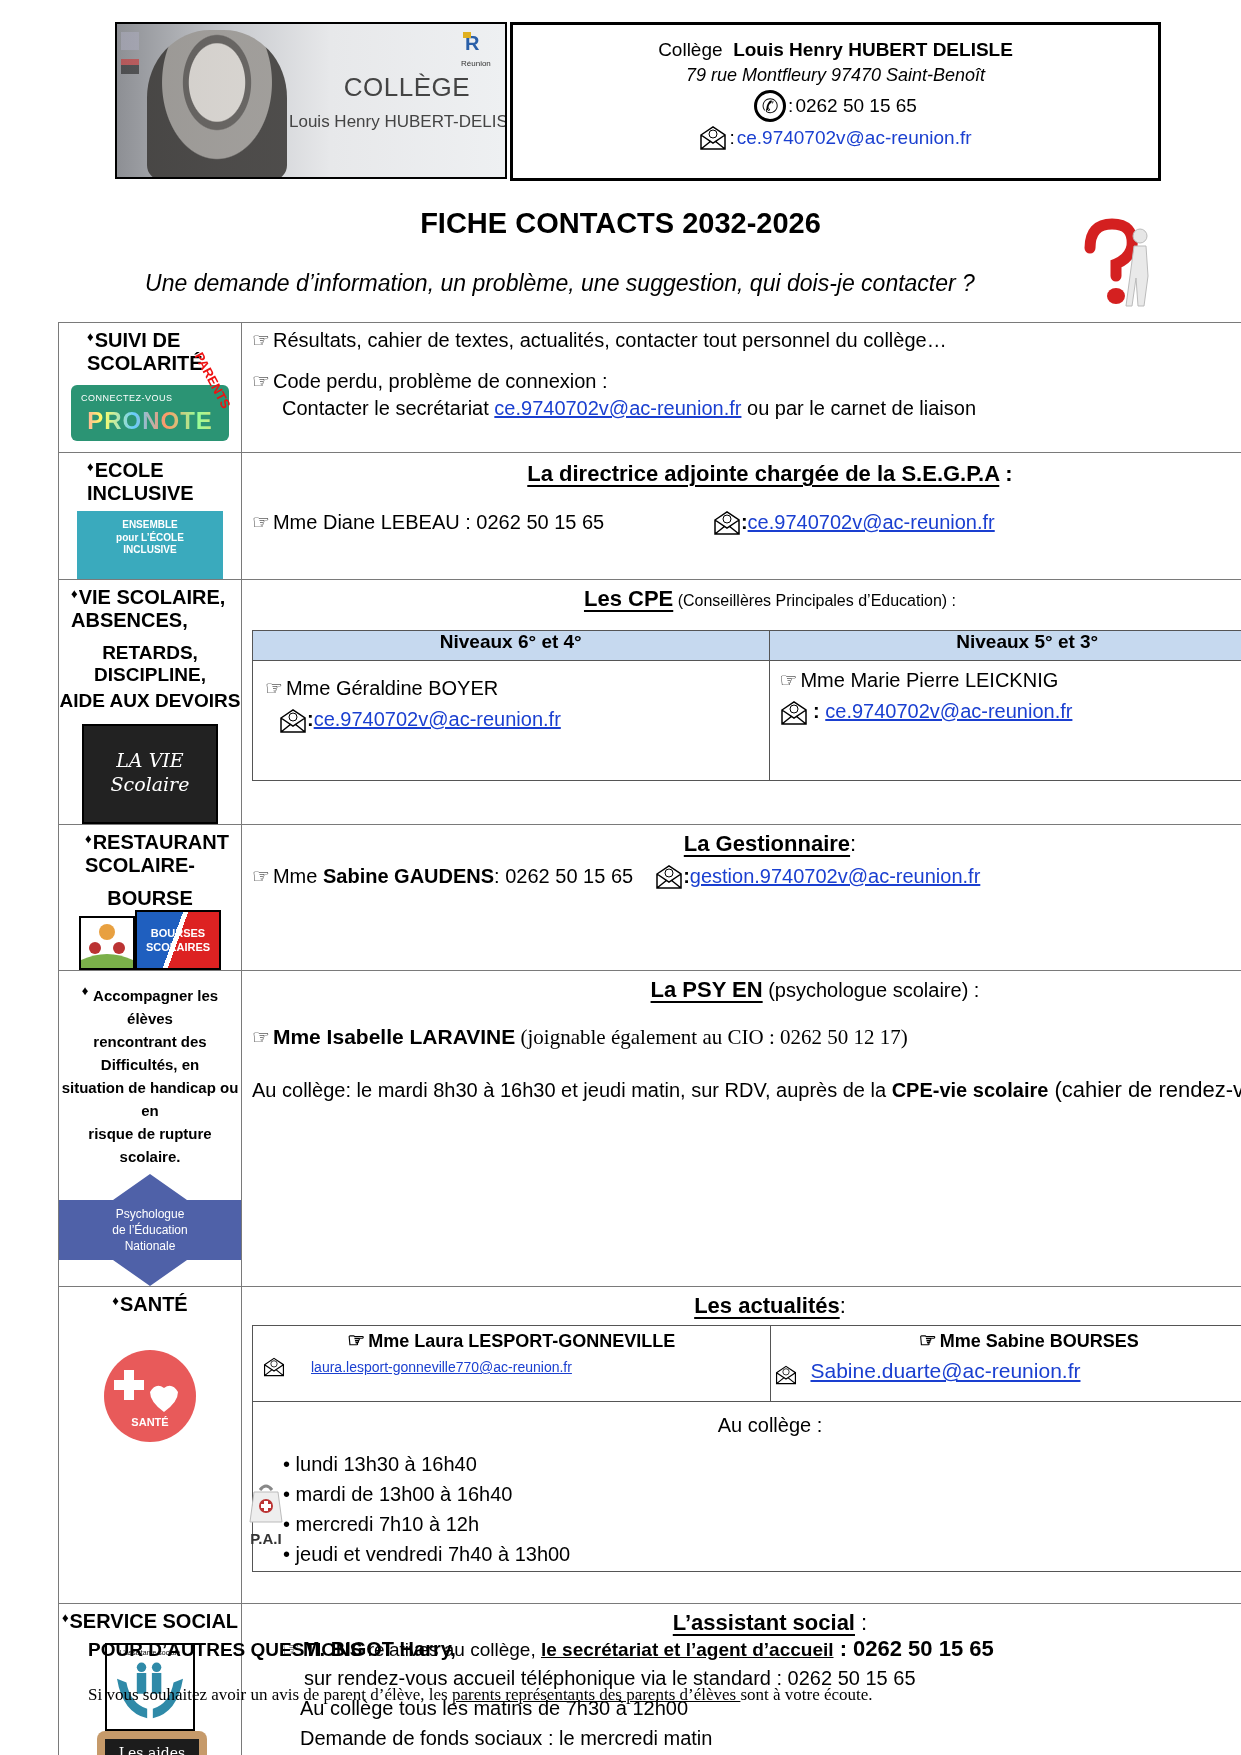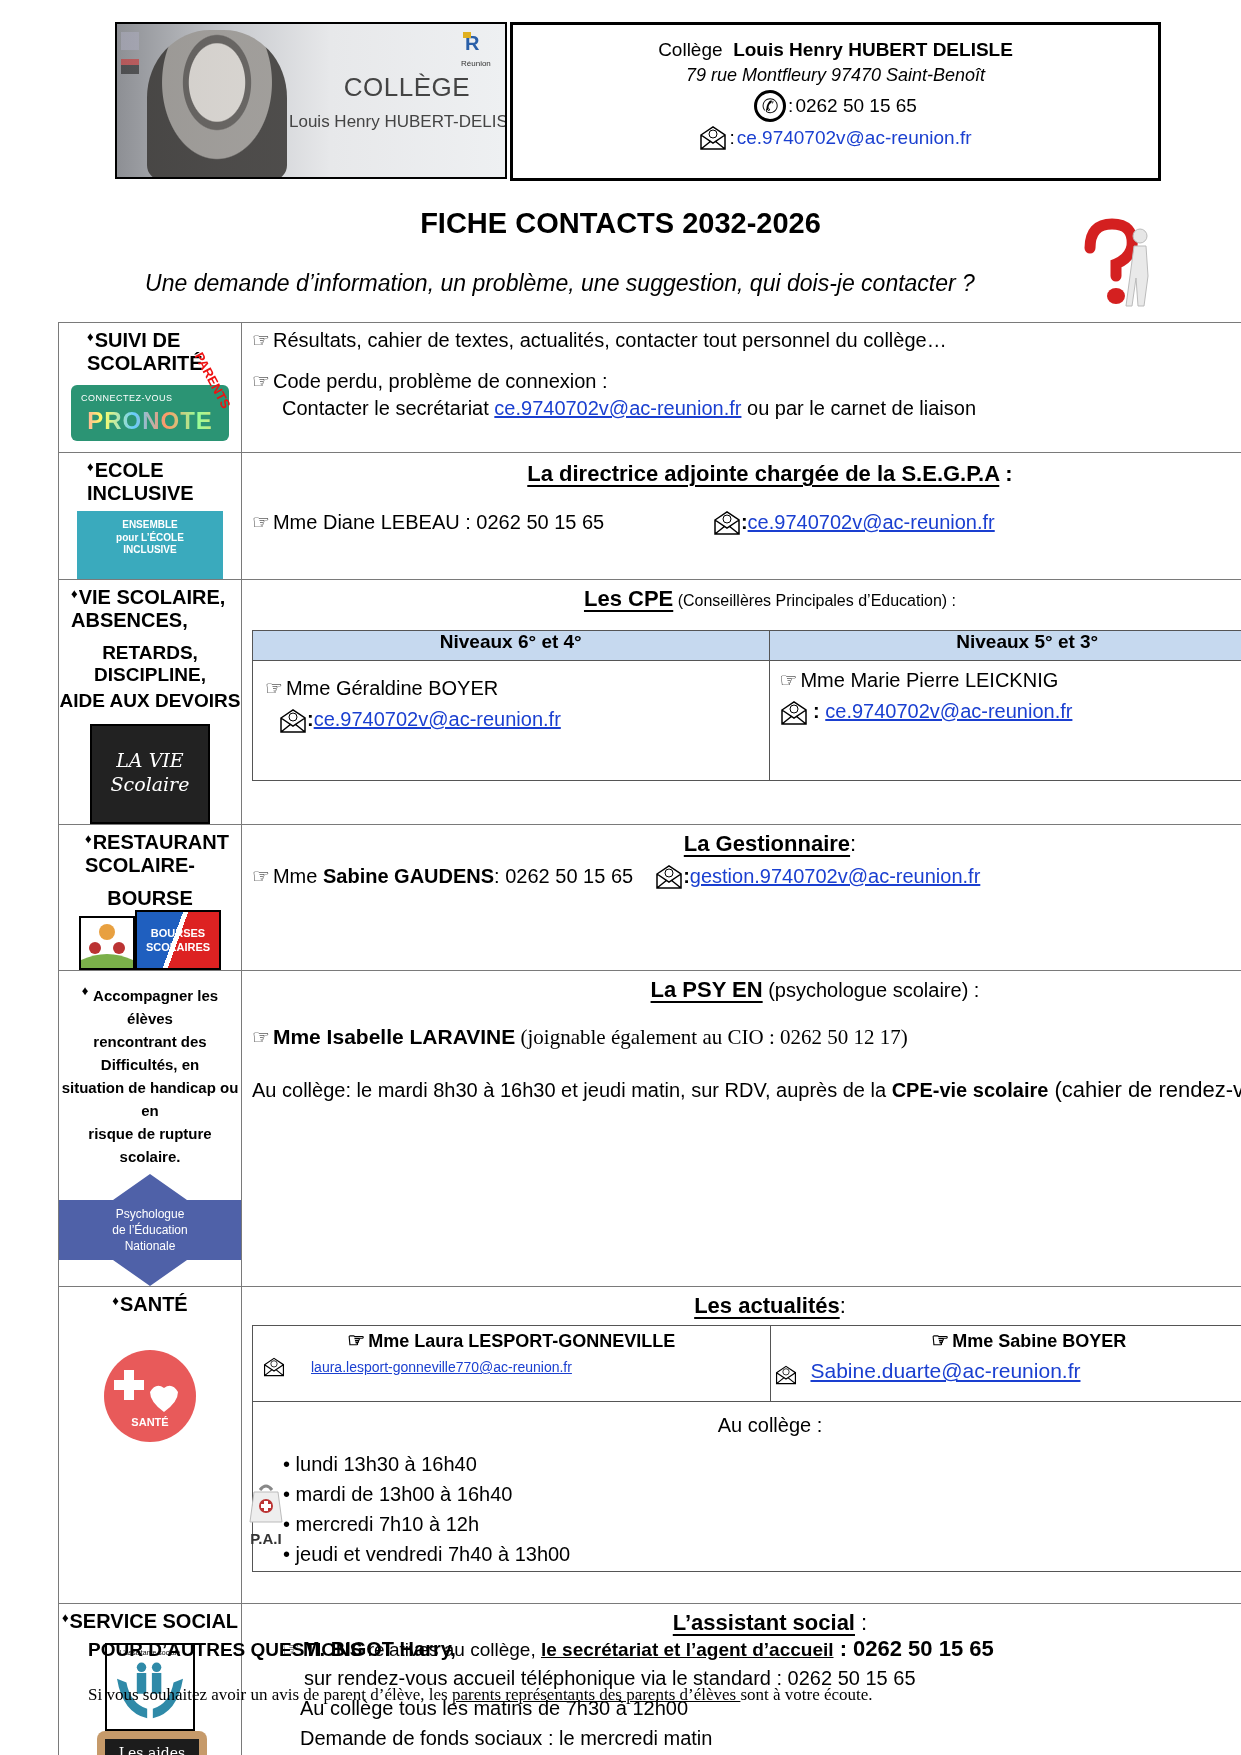--- a/index.html
+++ b/index.html
@@ -56,21 +56,21 @@
   .inner td { border:1.5px solid #555 !important; }
 
   .pronote { width:158px; height:56px; margin:10px auto 0; background:#2b9474; border-radius:6px; position:relative; color:#fff; }
   .pronote .c { position:absolute; top:8px; left:10px; font-size:9px; letter-spacing:.5px; }
   .pronote .p { position:absolute; top:22px; left:0; width:100%; text-align:center; font-size:24px; font-weight:bold; letter-spacing:1px;
       background:linear-gradient(90deg,#f6c,#ff6,#6cf,#f96,#9f9,#fc6); -webkit-background-clip:text; color:transparent; }
   .pronote .par { position:absolute; right:-14px; top:-12px; transform:rotate(62deg); color:#e11; font-weight:bold; font-size:13px; }
 
   .ecole { width:146px; height:68px; margin:6px auto 0; background:#3aaabd; color:#fff; font-size:10px; font-weight:bold; text-align:center; padding-top:8px; box-sizing:border-box; line-height:1.25; }
 
-  .vie { width:120px; height:100px; margin:12px auto 0; background:#222; border:2px solid #000; color:#fff; font-family:"DejaVu Serif",serif; font-style:italic; font-size:19px; text-align:center; line-height:24px; padding-top:22px; box-sizing:border-box; transform:rotate(0deg); }
+  .vie { width:136px; height:100px; margin:12px auto 0; background:#222; border:2px solid #000; color:#fff; font-family:"DejaVu Serif",serif; font-style:italic; font-size:19px; text-align:center; line-height:24px; padding-top:22px; box-sizing:border-box; transform:rotate(0deg); }
 
   .resto { width:52px; height:50px; border:2px solid #000; background:#fff; display:inline-block; position:relative; }
   .bourse { width:86px; height:60px; border:2px solid #000; background:linear-gradient(110deg,#1f5fbf 0 45%,#fff 45% 50%,#d22 50% 100%); display:inline-block; color:#fff; font-weight:bold; font-size:11px; text-align:center; padding-top:14px; box-sizing:border-box; line-height:14px; }
 
   .psy { width:182px; height:112px; margin:6px auto 0; position:relative; }
   .sante { width:92px; height:92px; border-radius:50%; background:#e85a5a; margin:34px auto 0; position:relative; color:#fff; font-weight:bold; font-size:11px; }
   .pai { position:absolute; }
 
   .sociale { display:inline-block; width:86px; height:84px; border:2px solid #000; background:#fff; font-size:7px; position:relative; vertical-align:top; }
   .aides { display:inline-block; width:110px; height:84px; background:#c69a6a; border-radius:8px; position:relative; vertical-align:top; margin-left:4px; }
@@ -309,21 +309,21 @@
             <div style="text-align:center;font-size:18px;font-weight:bold"><span class="hand">☞</span><span>Mme Laura LESPORT-GONNEVILLE</span></div>
             <div style="display:flex;align-items:center;margin-top:4px;padding-left:10px">
               <span class="mail-ic" style="width:22px;height:22px"><svg viewBox="0 0 28 26">
                         <path d="M2 10 L14 2 L26 10 L26 24 L2 24 Z M2 10 L14 18 L26 10 M2 24 L12 16 M26 24 L16 16" fill="#fff" stroke="#000" stroke-width="1.5"></path>
                         <circle cx="14" cy="9" r="4" fill="none" stroke="#000" stroke-width="1"></circle>
                       </svg></span>
               <a class="link" style="margin-left:26px;font-size:14px">laura.lesport-gonneville770@ac-reunion.fr</a>
             </div>
           </td>
           <td style="vertical-align:top;padding-top:2px">
-            <div style="text-align:center;font-size:18px;font-weight:bold"><span class="hand">☞</span><span>Mme Sabine BOYER</span></div>
+            <div style="text-align:center;font-size:18px;font-weight:bold"><span class="hand">☞</span><span>Mme Sabine BOURSES</span></div>
             <div style="display:flex;align-items:center;margin-top:4px;padding-left:4px">
               <span class="mail-ic" style="width:22px;height:22px;margin-top:8px"><svg viewBox="0 0 28 26">
                         <path d="M2 10 L14 2 L26 10 L26 24 L2 24 Z M2 10 L14 18 L26 10 M2 24 L12 16 M26 24 L16 16" fill="#fff" stroke="#000" stroke-width="1.5"></path>
                         <circle cx="14" cy="9" r="4" fill="none" stroke="#000" stroke-width="1"></circle>
                       </svg></span>
               <a class="link" style="margin-left:14px;font-size:21px">Sabine.duarte@ac-reunion.fr</a>
             </div>
           </td>
         </tr>
         <tr style="height:170px">

